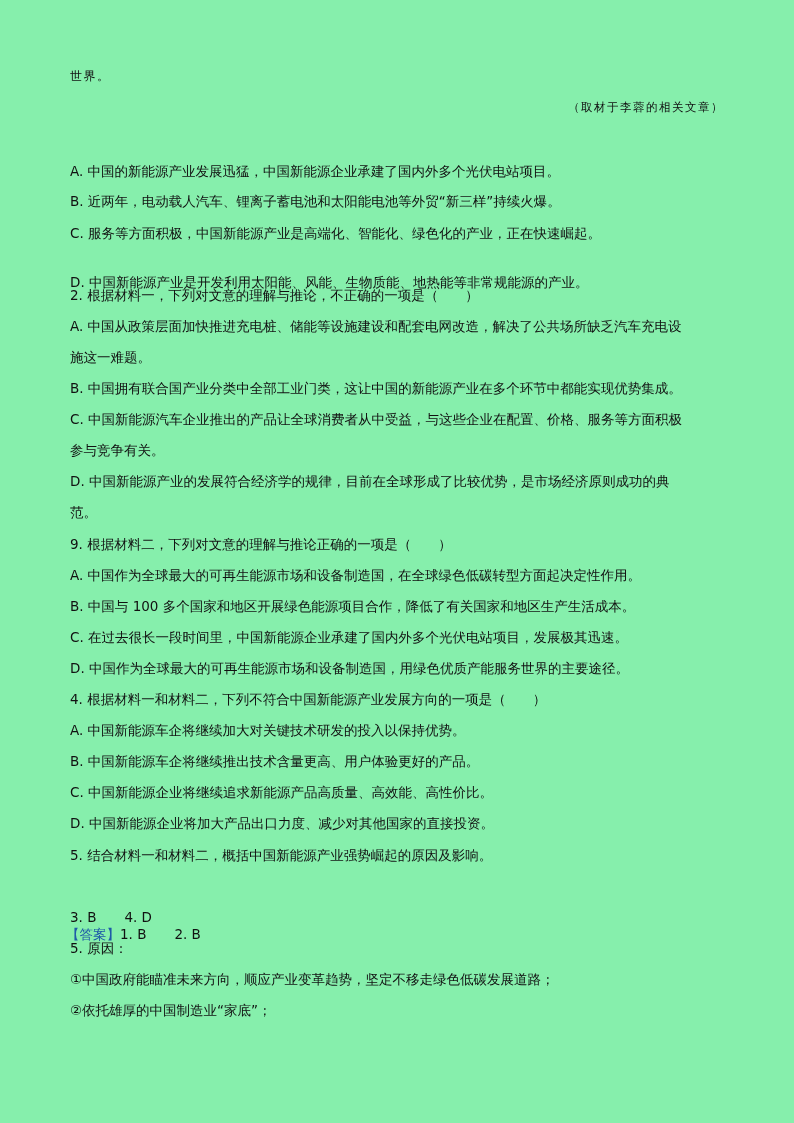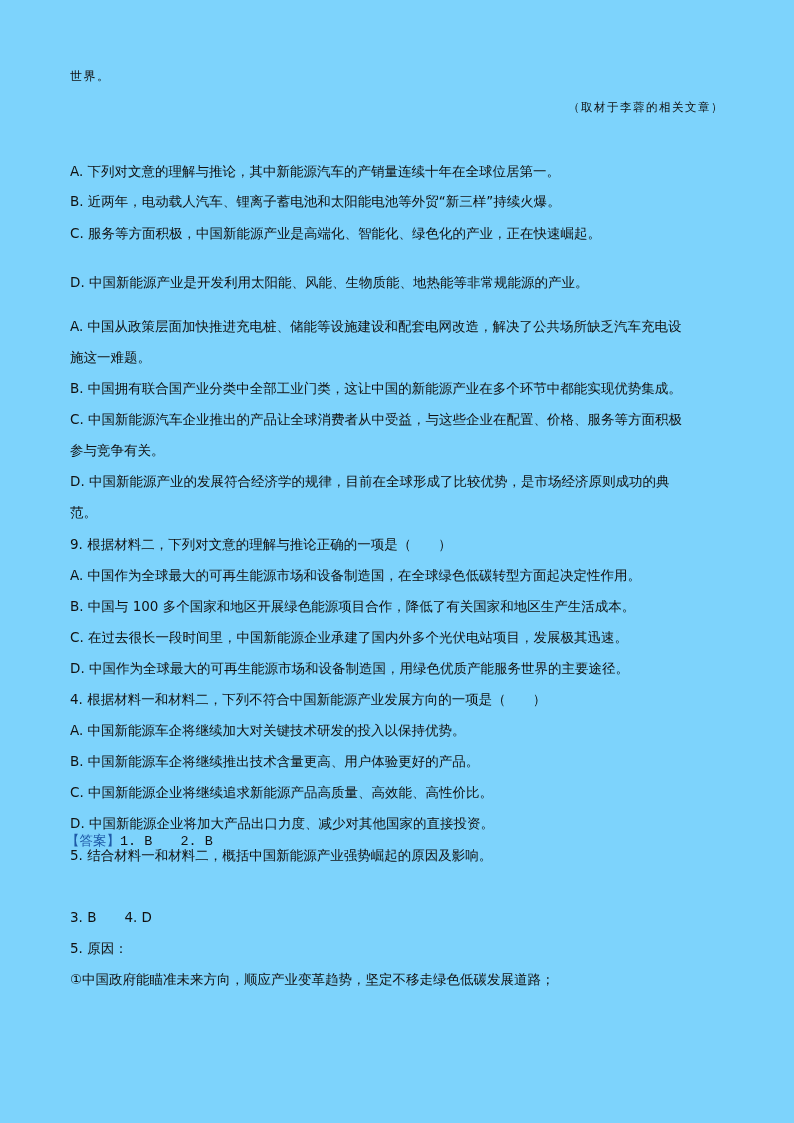--- a/index.html
+++ b/index.html
@@ -13,21 +13,21 @@
       position: relative;
       overflow: hidden;
       font-family: "DejaVu Sans", sans-serif;
       color: #111111;
     }
     .page {
       position: absolute;
       left: 0; top: 0;
       width: 794px;
       height: 1123px;
-      background: #7dd3fc;
+      background: #86efac;
     }
     .line {
       position: absolute;
       left: 70px;
       width: 660px;
       font-size: 13.5px;
       line-height: 20px;
       white-space: nowrap;
       letter-spacing: 0px;
     }
@@ -55,25 +55,26 @@
   </style>
 </head>
 <body>
 
 <div class="page">
 
   <div class="line serif-small" style="top:66px;">世界。</div>
 
   <div class="source" style="top:97px;">（取材于李蓉的相关文章）</div>
 
-  <div class="line" style="top:161px;">A. 下列对文意的理解与推论，其中新能源汽车的产销量连续十年在全球位居第一。</div>
+  <div class="line" style="top:161px;">A. 中国的新能源产业发展迅猛，中国新能源企业承建了国内外多个光伏电站项目。</div>
   <div class="line" style="top:191px;">B. 近两年，电动载人汽车、锂离子蓄电池和太阳能电池等外贸“新三样”持续火爆。</div>
   <div class="line" style="top:223px;">C. 服务等方面积极，中国新能源产业是高端化、智能化、绿色化的产业，正在快速崛起。</div>
   <div class="line" style="top:272px;">D. 中国新能源产业是开发利用太阳能、风能、生物质能、地热能等非常规能源的产业。</div>
 
+  <div class="line" style="top:285px;">2. 根据材料一，下列对文意的理解与推论，不正确的一项是（　　）</div>
   <div class="line" style="top:316px;">A. 中国从政策层面加快推进充电桩、储能等设施建设和配套电网改造，解决了公共场所缺乏汽车充电设</div>
   <div class="line" style="top:347px;">施这一难题。</div>
   <div class="line" style="top:378px;">B. 中国拥有联合国产业分类中全部工业门类，这让中国的新能源产业在多个环节中都能实现优势集成。</div>
   <div class="line" style="top:409px;">C. 中国新能源汽车企业推出的产品让全球消费者从中受益，与这些企业在配置、价格、服务等方面积极</div>
   <div class="line" style="top:440px;">参与竞争有关。</div>
   <div class="line" style="top:471px;">D. 中国新能源产业的发展符合经济学的规律，目前在全球形成了比较优势，是市场经济原则成功的典</div>
   <div class="line" style="top:502px;">范。</div>
 
   <div class="line" style="top:534px;">9. 根据材料二，下列对文意的理解与推论正确的一项是（　　）</div>
   <div class="line" style="top:565px;">A. 中国作为全球最大的可再生能源市场和设备制造国，在全球绿色低碳转型方面起决定性作用。</div>
@@ -82,22 +83,23 @@
   <div class="line" style="top:658px;">D. 中国作为全球最大的可再生能源市场和设备制造国，用绿色优质产能服务世界的主要途径。</div>
 
   <div class="line" style="top:689px;">4. 根据材料一和材料二，下列不符合中国新能源产业发展方向的一项是（　　）</div>
   <div class="line" style="top:720px;">A. 中国新能源车企将继续加大对关键技术研发的投入以保持优势。</div>
   <div class="line" style="top:751px;">B. 中国新能源车企将继续推出技术含量更高、用户体验更好的产品。</div>
   <div class="line" style="top:782px;">C. 中国新能源企业将继续追求新能源产品高质量、高效能、高性价比。</div>
   <div class="line" style="top:813px;">D. 中国新能源企业将加大产品出口力度、减少对其他国家的直接投资。</div>
 
   <div class="line" style="top:845px;">5. 结合材料一和材料二，概括中国新能源产业强势崛起的原因及影响。</div>
 
-  <div class="line" style="top:832px; left:66px;font-family:Liberation Mono, monospace;">
+  <div class="line" style="top:924px; left:66px;">
     <span class="answer-label">【答案】</span><span>1. B</span><span class="gap"></span><span>2. B</span>
   </div>
   <div class="line" style="top:907px;">
     <span>3. B</span><span class="gap"></span><span>4. D</span>
   </div>
   <div class="line" style="top:938px;">5. 原因：</div>
   <div class="line" style="top:969px;">①中国政府能瞄准未来方向，顺应产业变革趋势，坚定不移走绿色低碳发展道路；</div>
+  <div class="line" style="top:1000px;">②依托雄厚的中国制造业“家底”；</div>
 
 </div>
 
 </body></html>

